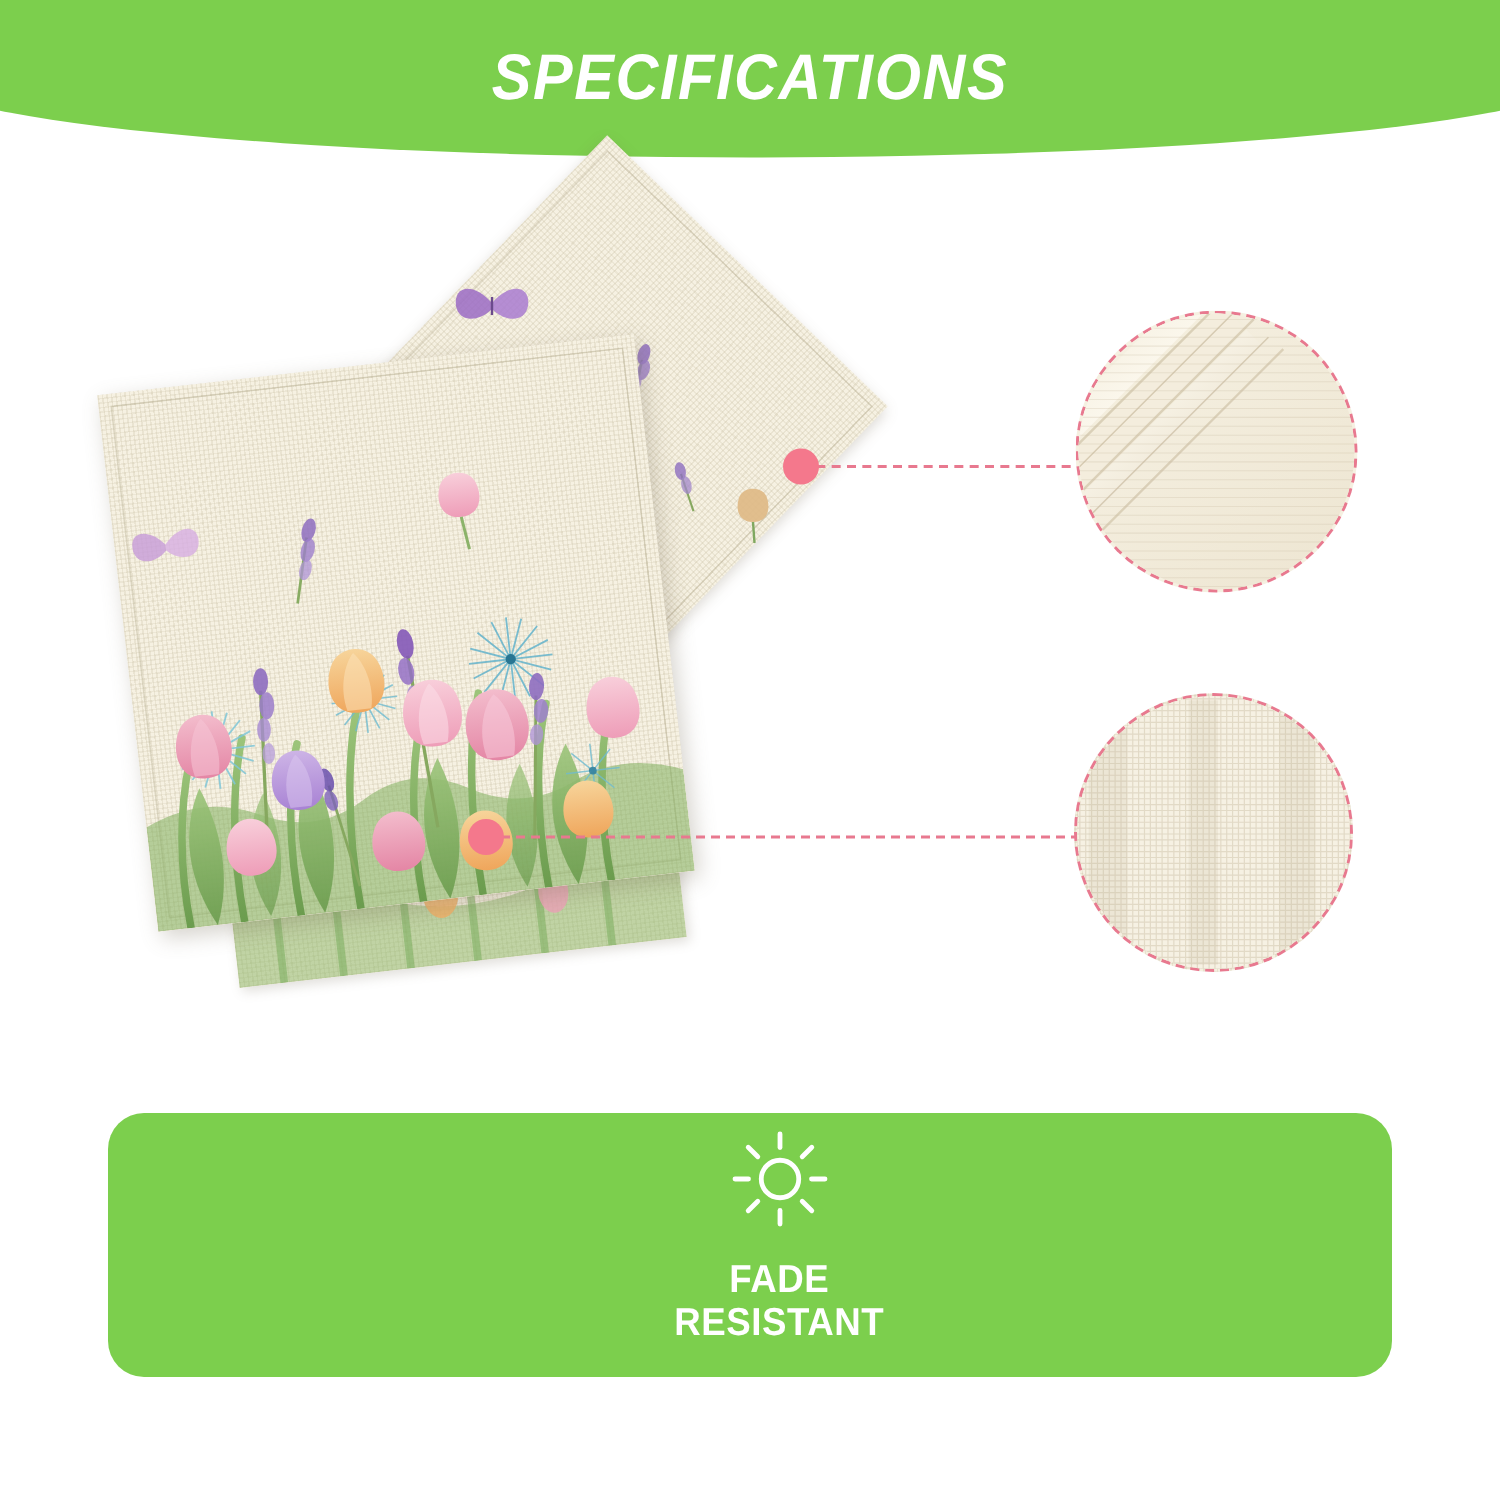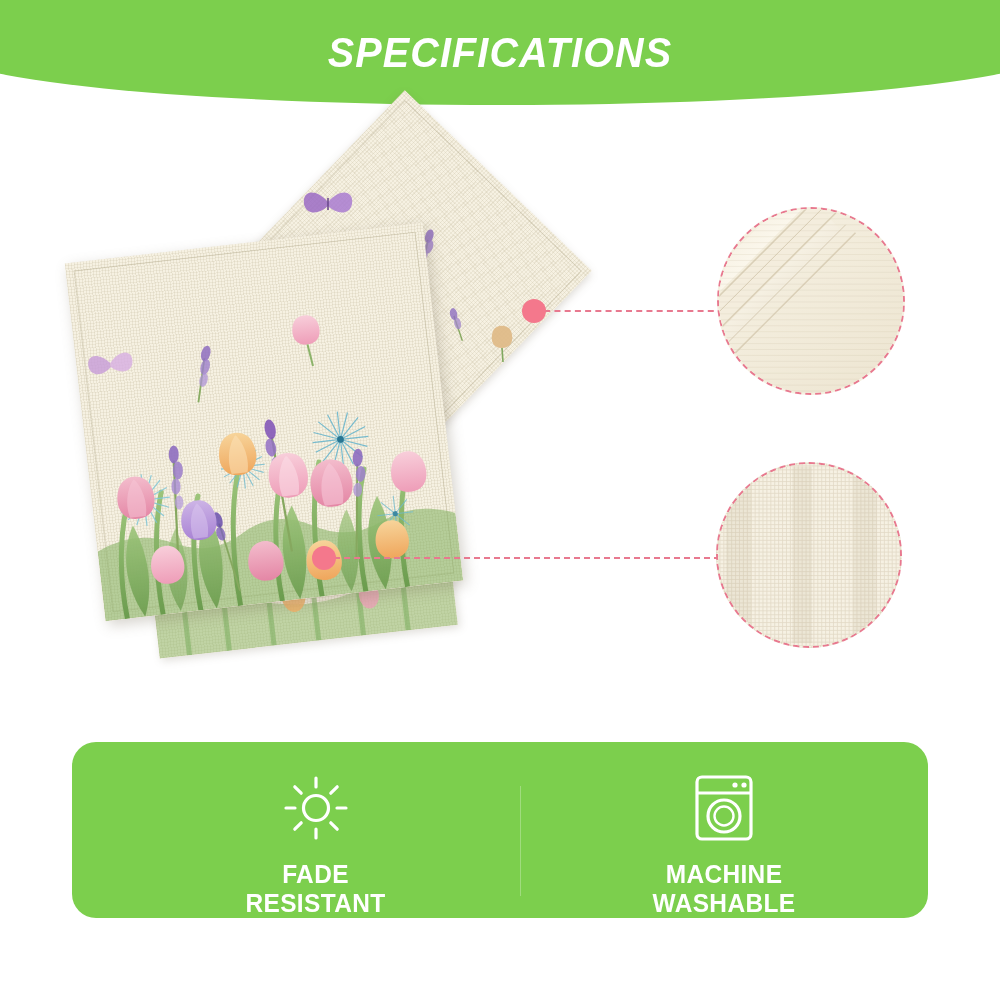--- a/index.html
+++ b/index.html
@@ -143,21 +143,21 @@
   .marker-dot-bottom { left: 312px; top: 546px; }
 
   
   .feature-bar {
     position: absolute;
     left: 72px; top: 742px;
     width: 856px; height: 176px;
     background: #7CCF4D;
     border-radius: 24px;
     display: flex;
-    align-items: flex-end;
+    align-items: flex-start;
     padding-left: 40px;
   }
   .feature-cell {
     flex: 1 1 0;
     display: flex;
     flex-direction: column;
     align-items: center;
     justify-content: center;
     position: relative;
     padding-top: 6px;
@@ -504,33 +504,17 @@
           <path d="M54.2 11.8 L47.8 18.2"></path>
           <path d="M18.2 47.8 L11.8 54.2"></path>
         </svg>
       </div>
       <div class="feature-label">
         <span>FADE</span>
         <span class="l2">RESISTANT</span>
       </div>
     </div>
 
-    <div class="feature-cell">
-      <div class="feature-icon">
-        <svg width="62" height="70" viewBox="0 0 62 70" fill="none" stroke="#ffffff" stroke-width="3.2">
-          <rect x="4" y="4" width="54" height="62" rx="5"></rect>
-          <path d="M4 20 L58 20"></path>
-          <circle cx="42" cy="12" r="2.6" fill="#ffffff" stroke="none"></circle>
-          <circle cx="51" cy="12" r="2.6" fill="#ffffff" stroke="none"></circle>
-          <circle cx="31" cy="43" r="16"></circle>
-          <circle cx="31" cy="43" r="9.5" stroke-width="2.4"></circle>
-        </svg>
-      </div>
-      <div class="feature-label">
-        <span>MACHINE</span>
-        <span class="l2">WASHABLE</span>
-      </div>
-    </div>
 
 
   </div>
 
 </div>
 
 </body></html>

